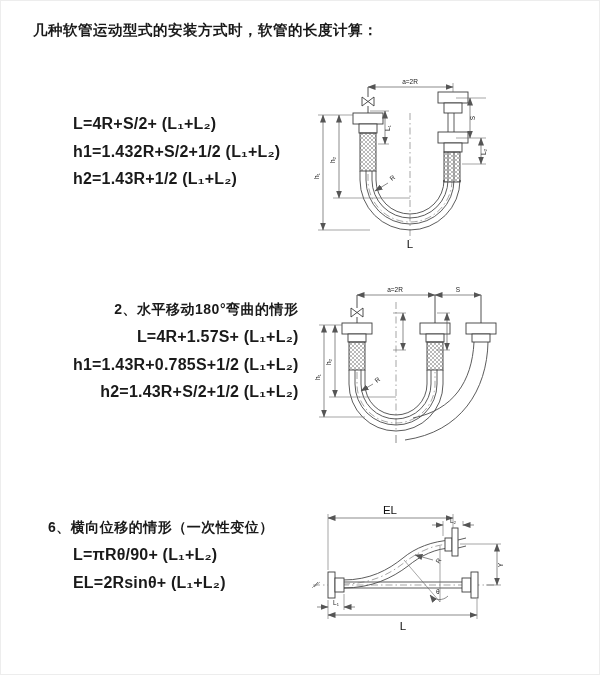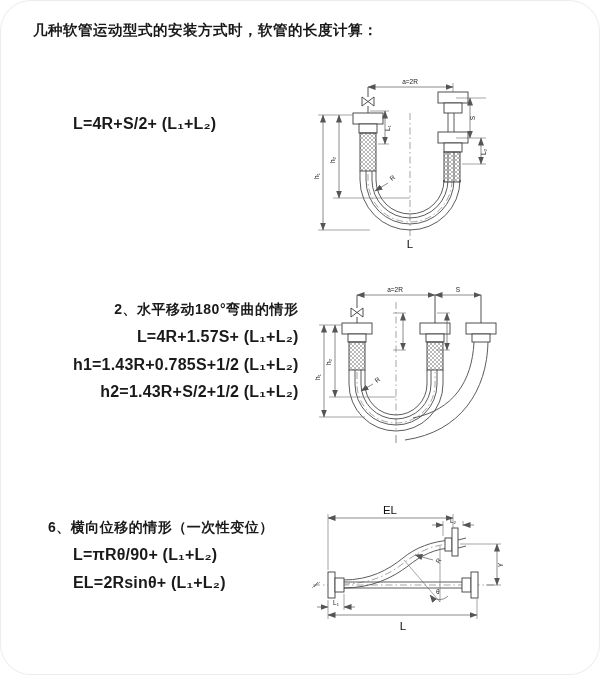--- a/index.html
+++ b/index.html
@@ -1,20 +1,19 @@
 <!DOCTYPE html>
 <html><head>
 <meta charset="utf-8">
 <style>
   html,body{margin:0;padding:0;background:#fff;}
   .page{
     position:relative;width:600px;height:675px;background:#ffffff;
     font-family:"Liberation Sans",sans-serif;color:#1a1a1a;overflow:hidden;
     box-shadow:inset 0 0 0 1px #ededed;
-    border-radius:31px;
   }
   .title{
     position:absolute;left:33px;top:21px;font-size:14.5px;font-weight:700;
     letter-spacing:0.5px;white-space:nowrap;
   }
   .section{position:absolute;left:48px;}
   .sec1{top:106px;} .sec2{top:301px;text-align:right;} .sec3{top:519px;}
   .sec-heading{font-size:14px;font-weight:700;letter-spacing:0.5px;white-space:nowrap;}
   .formulas{margin-top:4px;padding-left:25px;}
   .formula{font-size:16px;font-weight:700;line-height:27.5px;white-space:nowrap;letter-spacing:0.2px;}
@@ -34,20 +33,22 @@
 </head>
 <body>
 
 <div class="page">
 
   <div class="title">几种软管运动型式的安装方式时，软管的长度计算：</div>
 
   <div class="section sec1">
     <div class="formulas">
       <div class="formula">L=4R+S/2+ (L₁+L₂)</div>
+      <div class="formula">h1=1.432R+S/2+1/2 (L₁+L₂)</div>
+      <div class="formula">h2=1.43R+1/2 (L₁+L₂)</div>
     </div>
   </div>
 
   <div class="section sec2">
     <div class="sec-heading">2、水平移动180°弯曲的情形</div>
     <div class="formulas">
       <div class="formula">L=4R+1.57S+ (L₁+L₂)</div>
       <div class="formula">h1=1.43R+0.785S+1/2 (L₁+L₂)</div>
       <div class="formula">h2=1.43R+S/2+1/2 (L₁+L₂)</div>
     </div>

